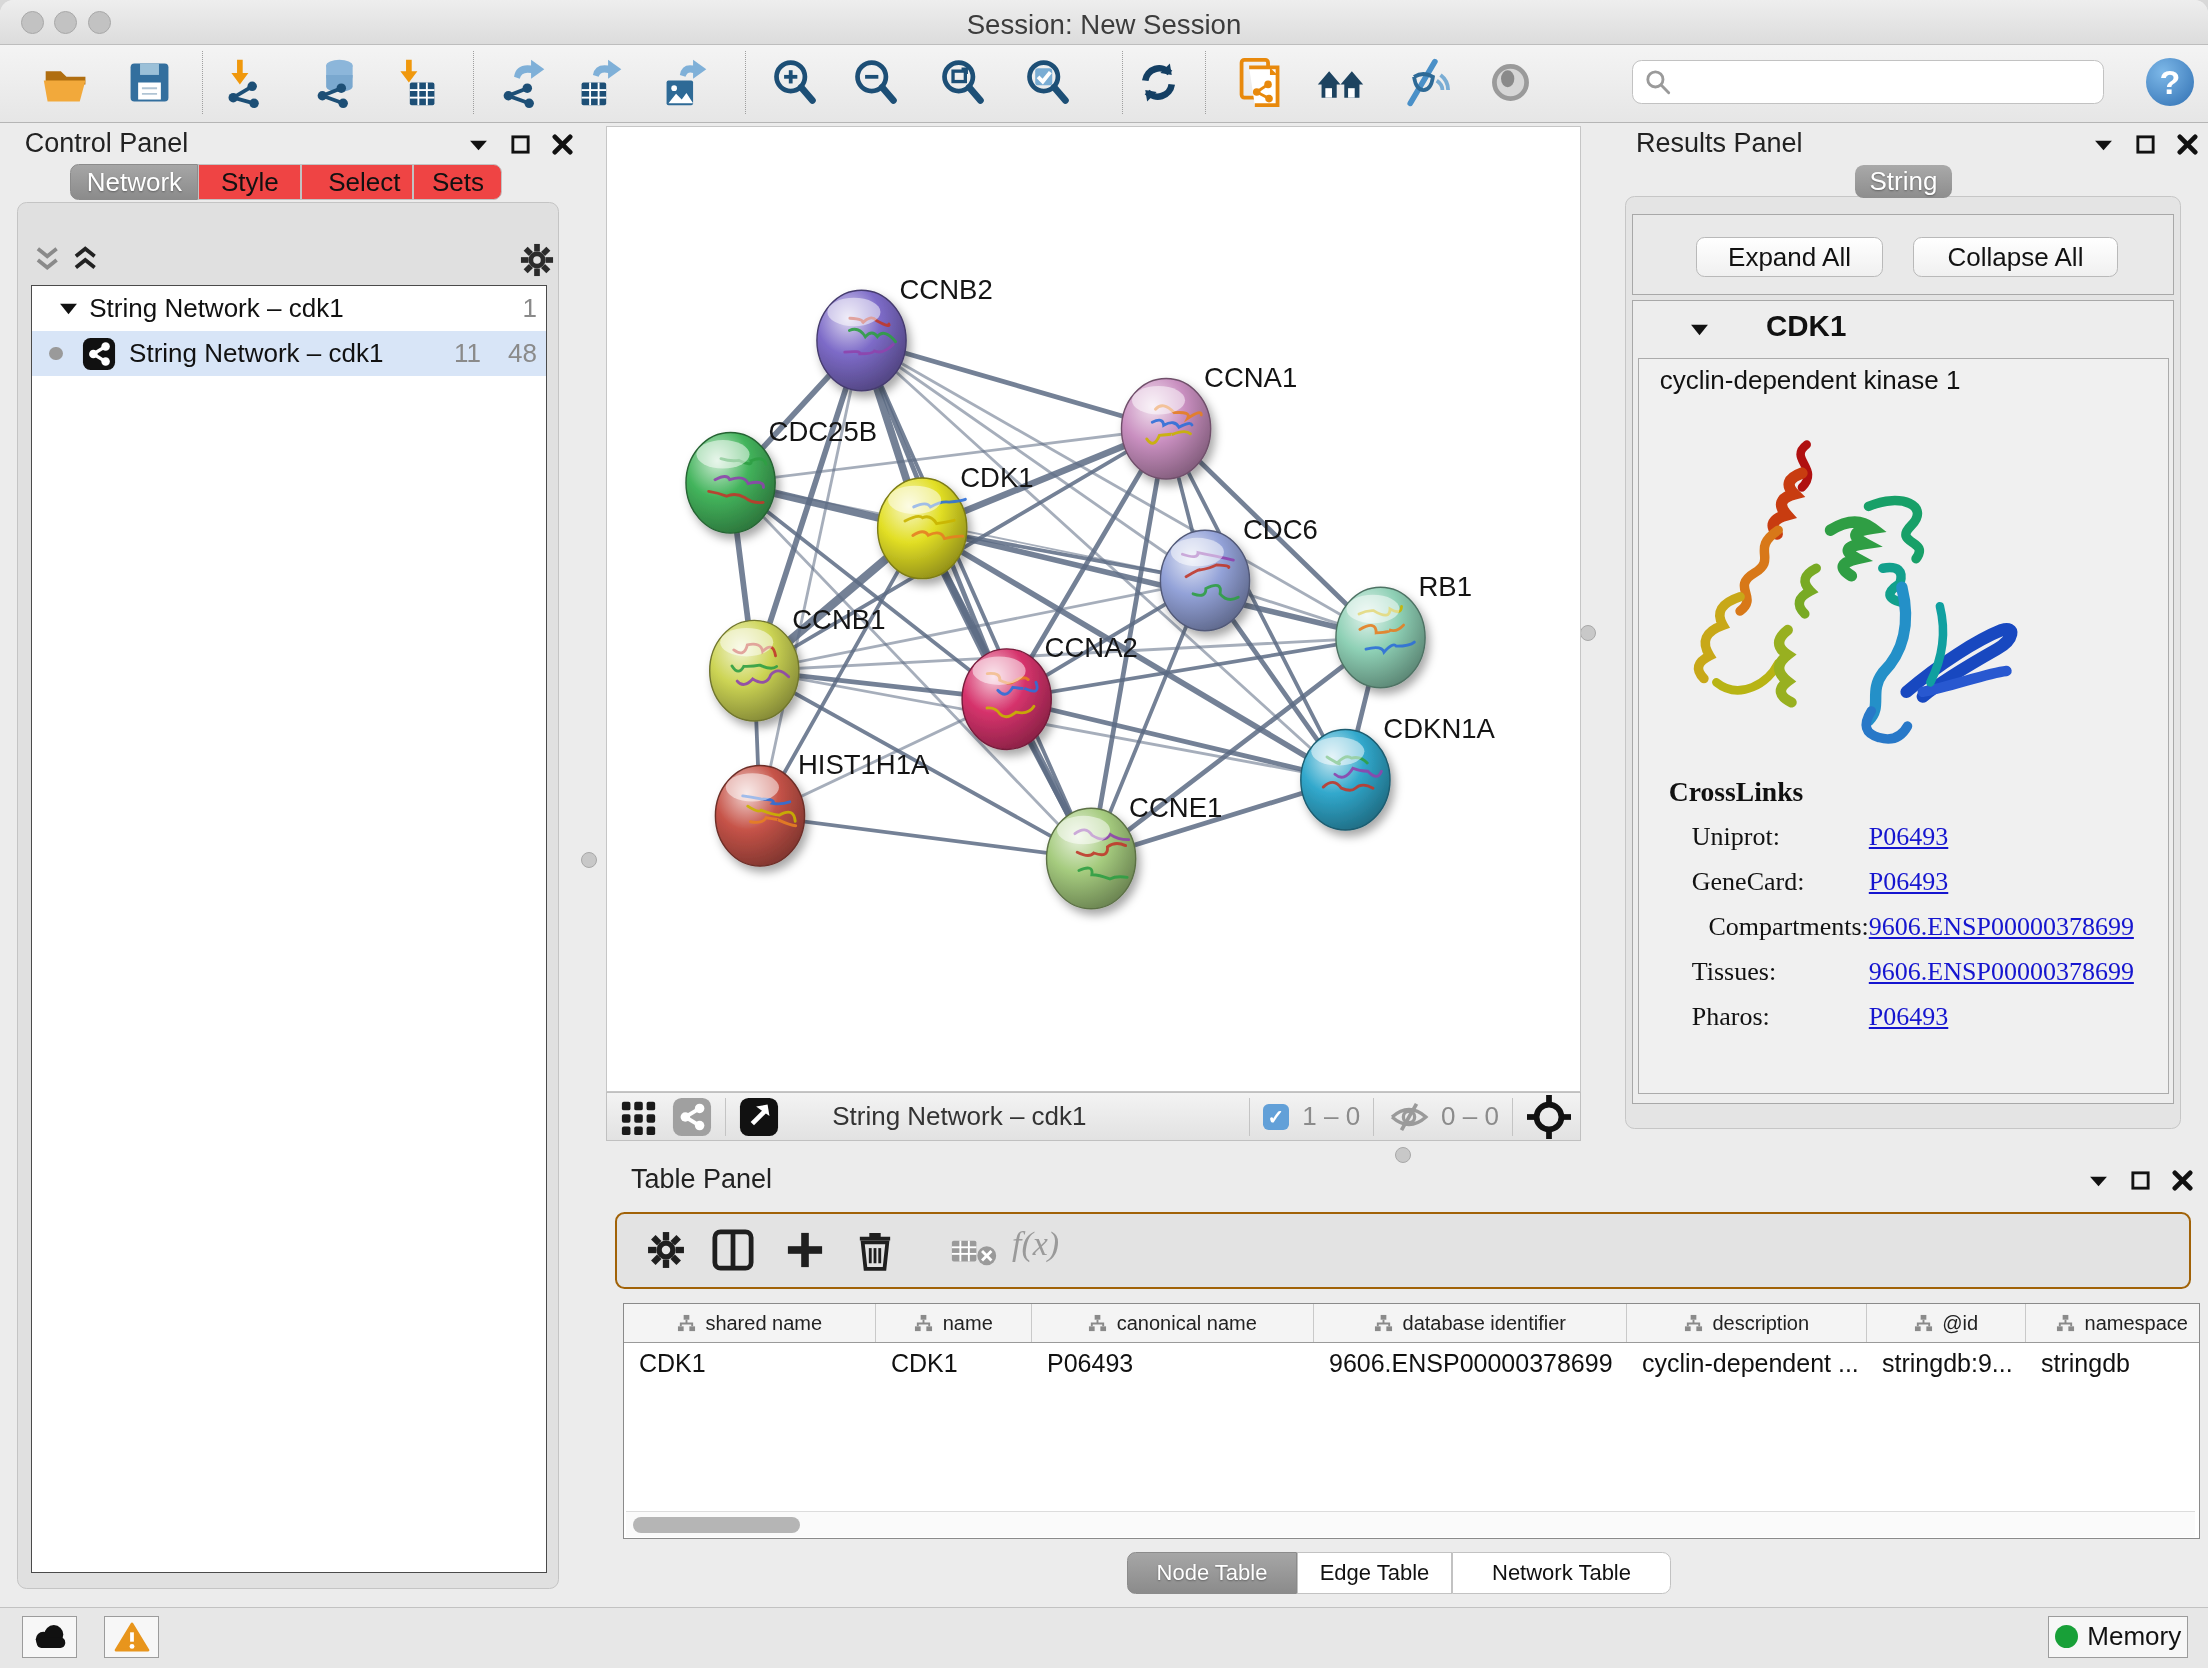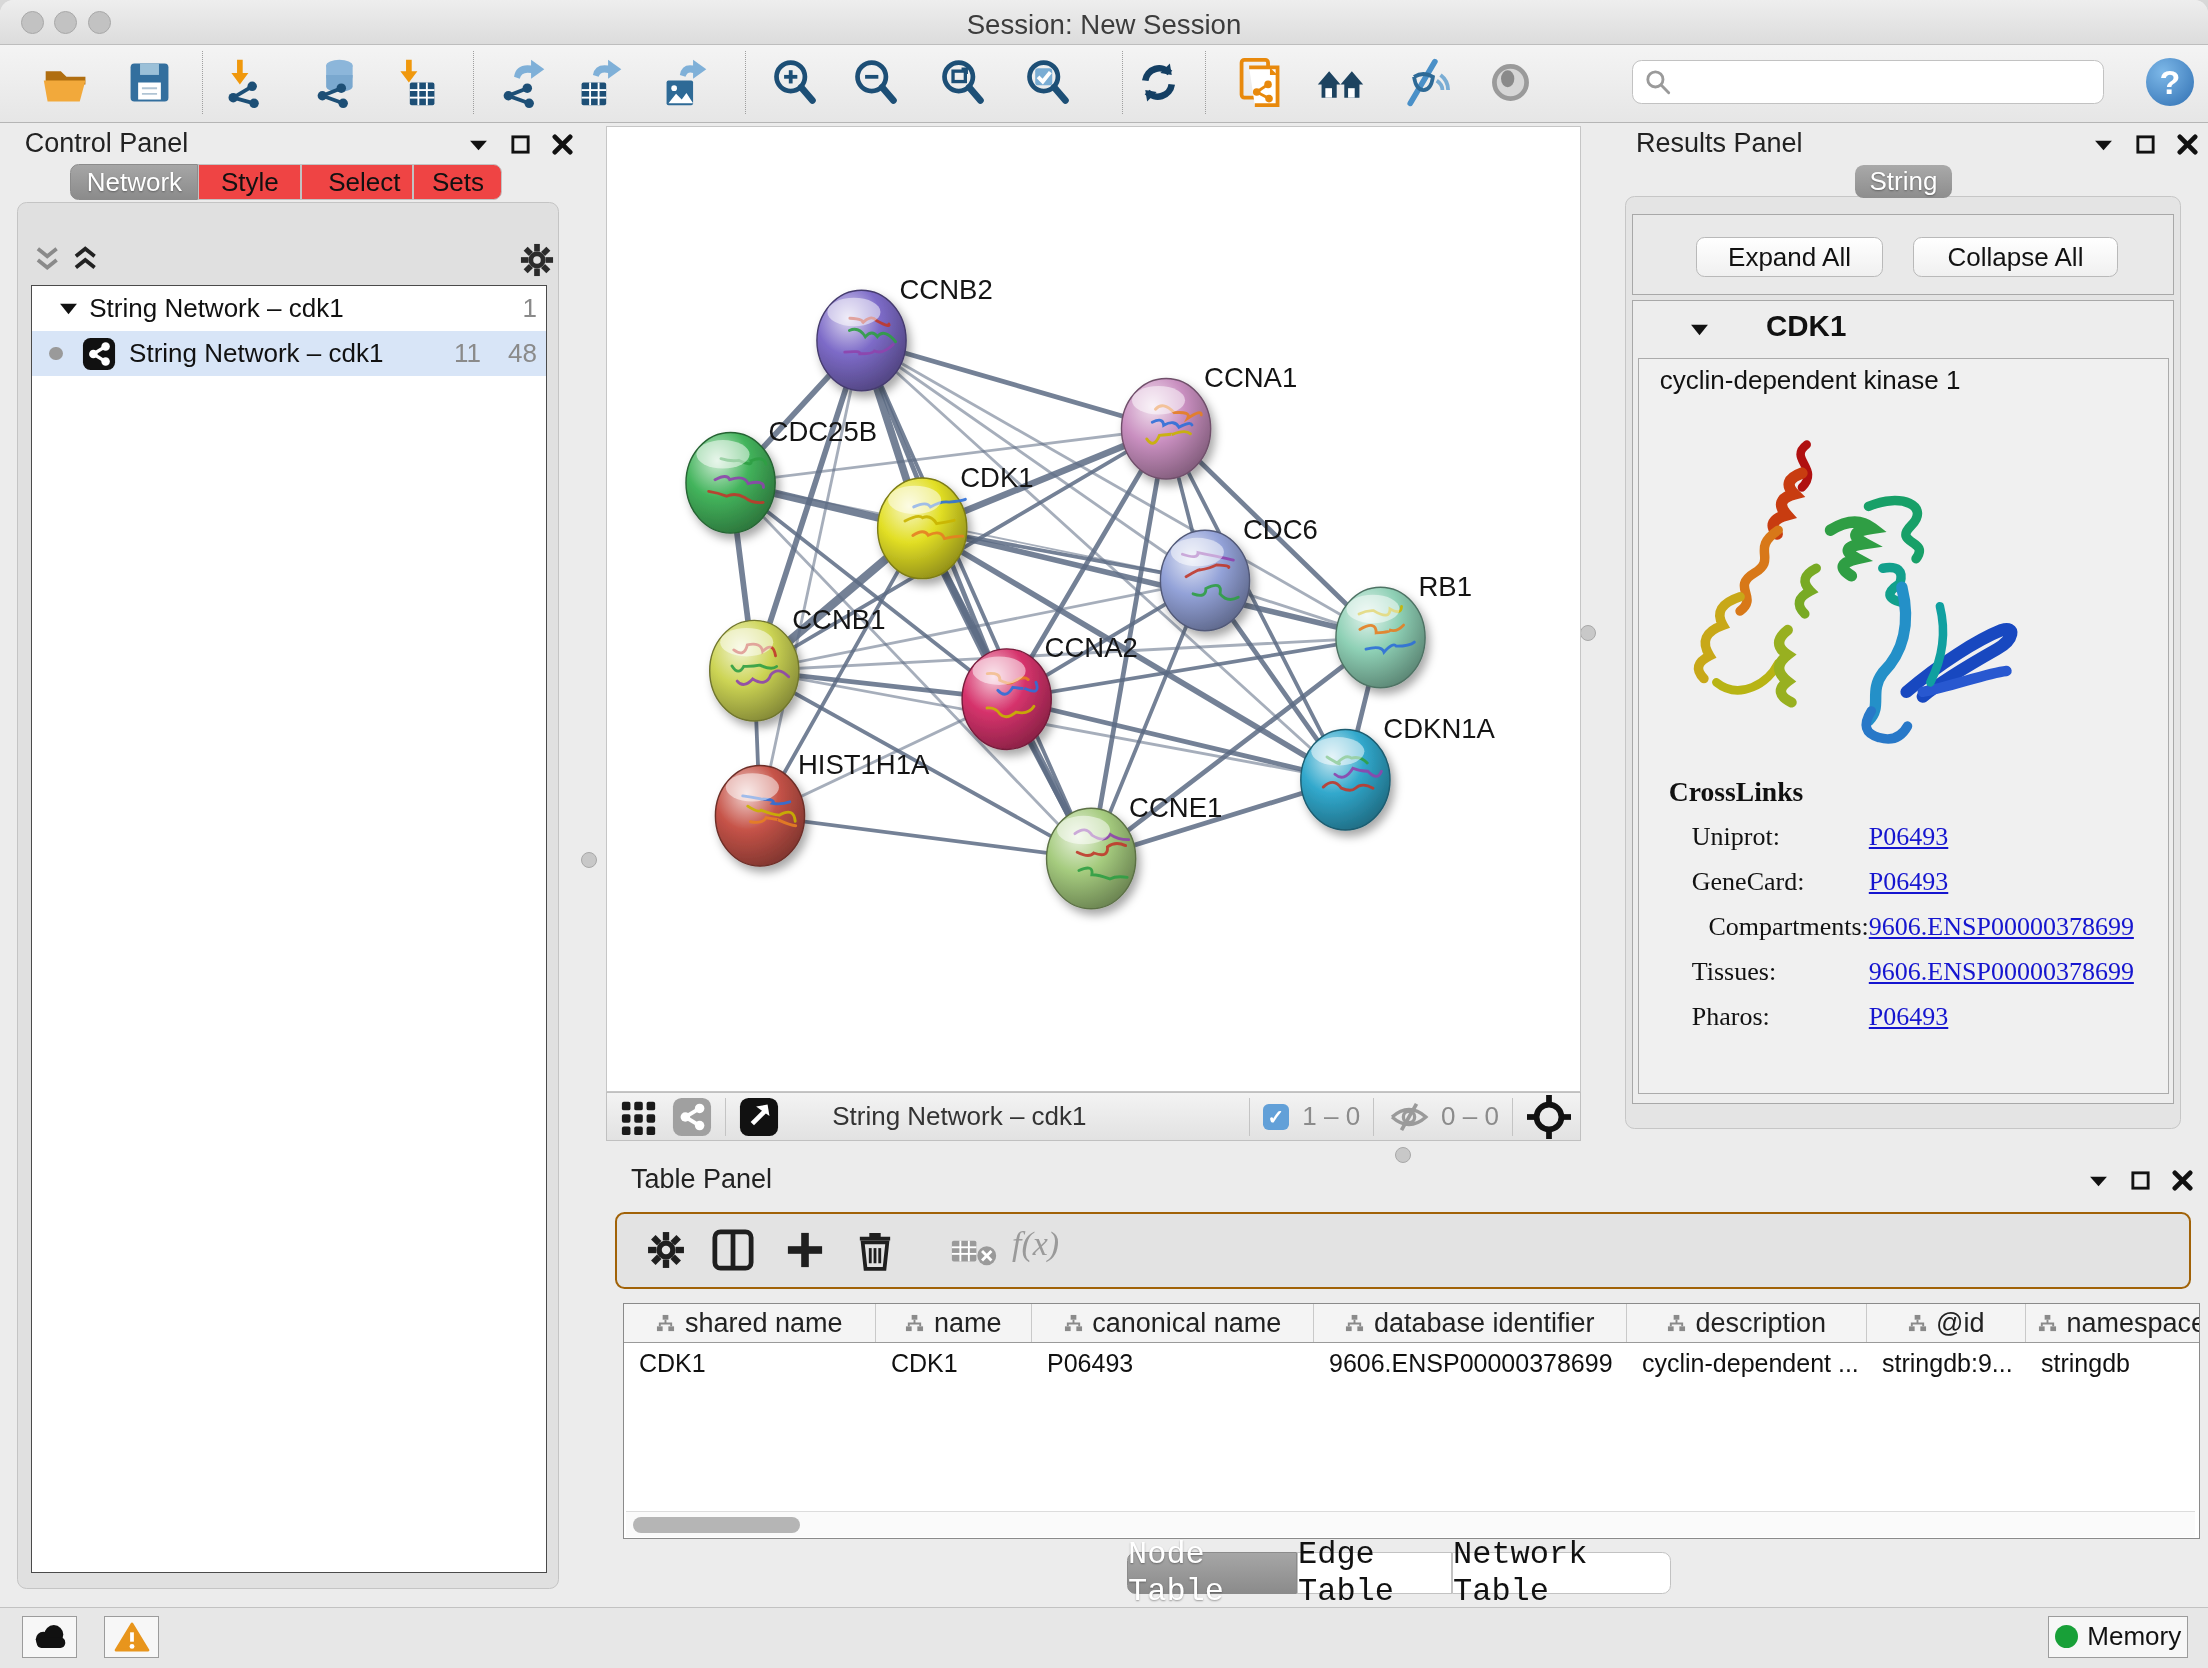--- a/index.html
+++ b/index.html
@@ -41,28 +41,28 @@
   .rspanel{left:1625px;top:196px;width:554px;height:931px;background:#e4e4e4;border:1px solid #c6c6c6;border-radius:9.5px;}
   .rsbox{left:6.7px;width:540px;background:#e9e9e9;border:1px solid #a8a8a8;}
   .rbtn{height:38px;background:linear-gradient(#ffffff,#f0f0f0);border:1px solid #b9b9b9;border-radius:8.6px;font-size:26px;color:#111;display:flex;align-items:center;justify-content:center;cursor:pointer;}
   .gene-inner{left:4.8px;top:57px;width:529px;height:734px;background:#f0f0f0;border:1px solid #ababab;}
   .xl{font-family:"Liberation Serif",serif;font-size:26px;color:#111;}
   .xl a{color:#1515cf;text-decoration:underline;cursor:pointer;}
   
   .ttoolbar{left:615px;top:1212px;width:1572px;height:73px;background:#e3e3e3;border:2px solid #a16207;border-radius:9.5px;}
   .tablebox{left:623px;top:1303px;width:1577px;height:236px;background:#fff;border:1.9px solid #8a8a8a;box-sizing:border-box;overflow:hidden;}
   .thead{display:flex;height:38px;background:#f4f4f4;border-bottom:1.9px solid #9a9a9a;}
-  .th{box-sizing:border-box;border-right:1px solid #c9c9c9;display:flex;align-items:center;justify-content:center;gap:9.5px;font-size:27px;color:#222;overflow:hidden;white-space:nowrap;cursor:pointer;}
+  .th{box-sizing:border-box;border-right:1px solid #c9c9c9;display:flex;align-items:center;justify-content:center;gap:9.5px;font-size:20px;color:#222;overflow:hidden;white-space:nowrap;cursor:pointer;}
   .trow{display:flex;height:40px;}
   .td{box-sizing:border-box;padding-left:15px;display:flex;align-items:center;font-size:25px;color:#111;overflow:hidden;white-space:nowrap;}
   .hscroll{left:1.9px;top:207px;width:1569px;height:25px;background:#fafafa;border-top:1px solid #dcdcdc;}
   .hthumb{left:7.6px;top:4.8px;width:167px;height:16px;border-radius:8.6px;background:#b5b5b5;cursor:pointer;}
   
   .btabs{left:1127px;top:1552px;height:42px;display:flex;}
-  .btab{box-sizing:border-box;border:1px solid #c2c2c2;background:#fff;font-size:32px;color:#111;display:flex;align-items:center;justify-content:center;cursor:pointer;font-family:Liberation Mono, monospace;}
+  .btab{box-sizing:border-box;border:1px solid #c2c2c2;background:#fff;font-size:22px;color:#111;display:flex;align-items:center;justify-content:center;cursor:pointer;}
   .btab.sel{background:linear-gradient(#a6a6a6,#8b8b8b);color:#fff;text-shadow:0 1px 1.9px rgba(0,0,0,.35);border-color:#8b8b8b;}
   
   .statusbar{left:0;top:1607px;width:2208px;height:61px;background:#e7e7e7;border-top:1px solid #c2c2c2;}
   .sbtn{top:7.6px;height:42px;background:#f7f7f7;border:1.9px solid #9c9c9c;display:flex;align-items:center;justify-content:center;cursor:pointer;box-sizing:border-box;}
   svg{display:block;}
 </style>
 </head>
 <body>
 
 <div class="window">

